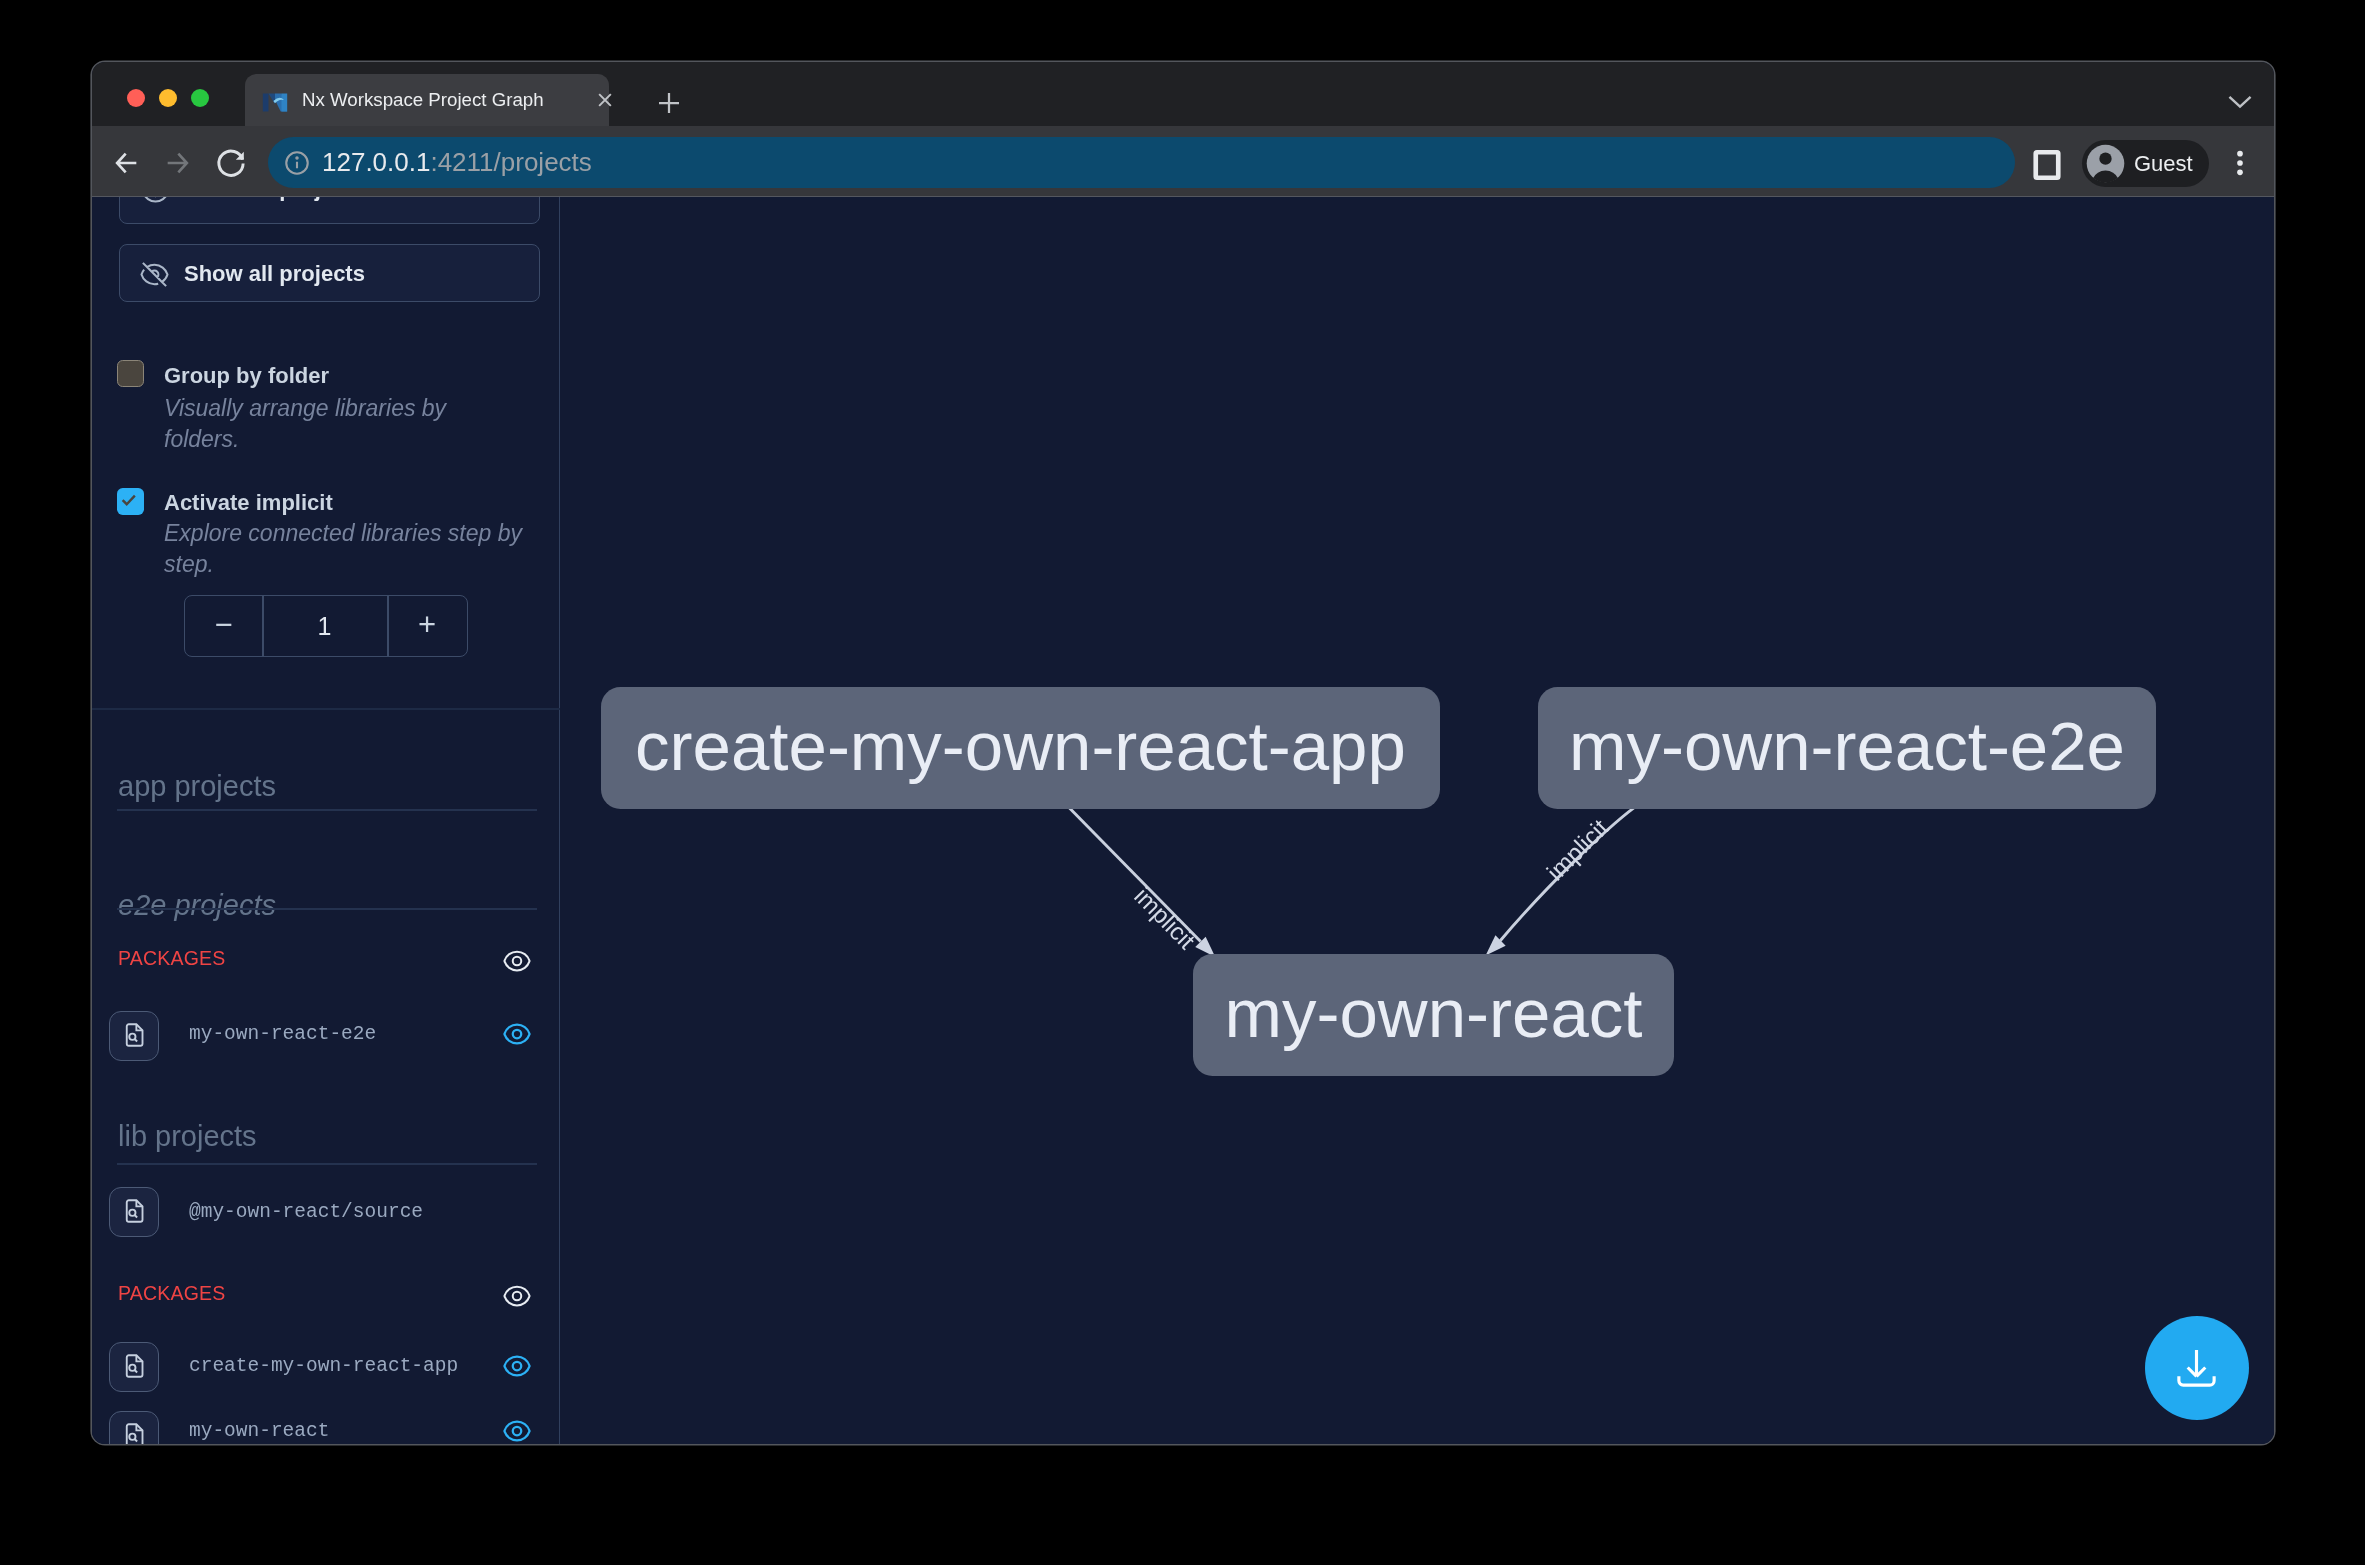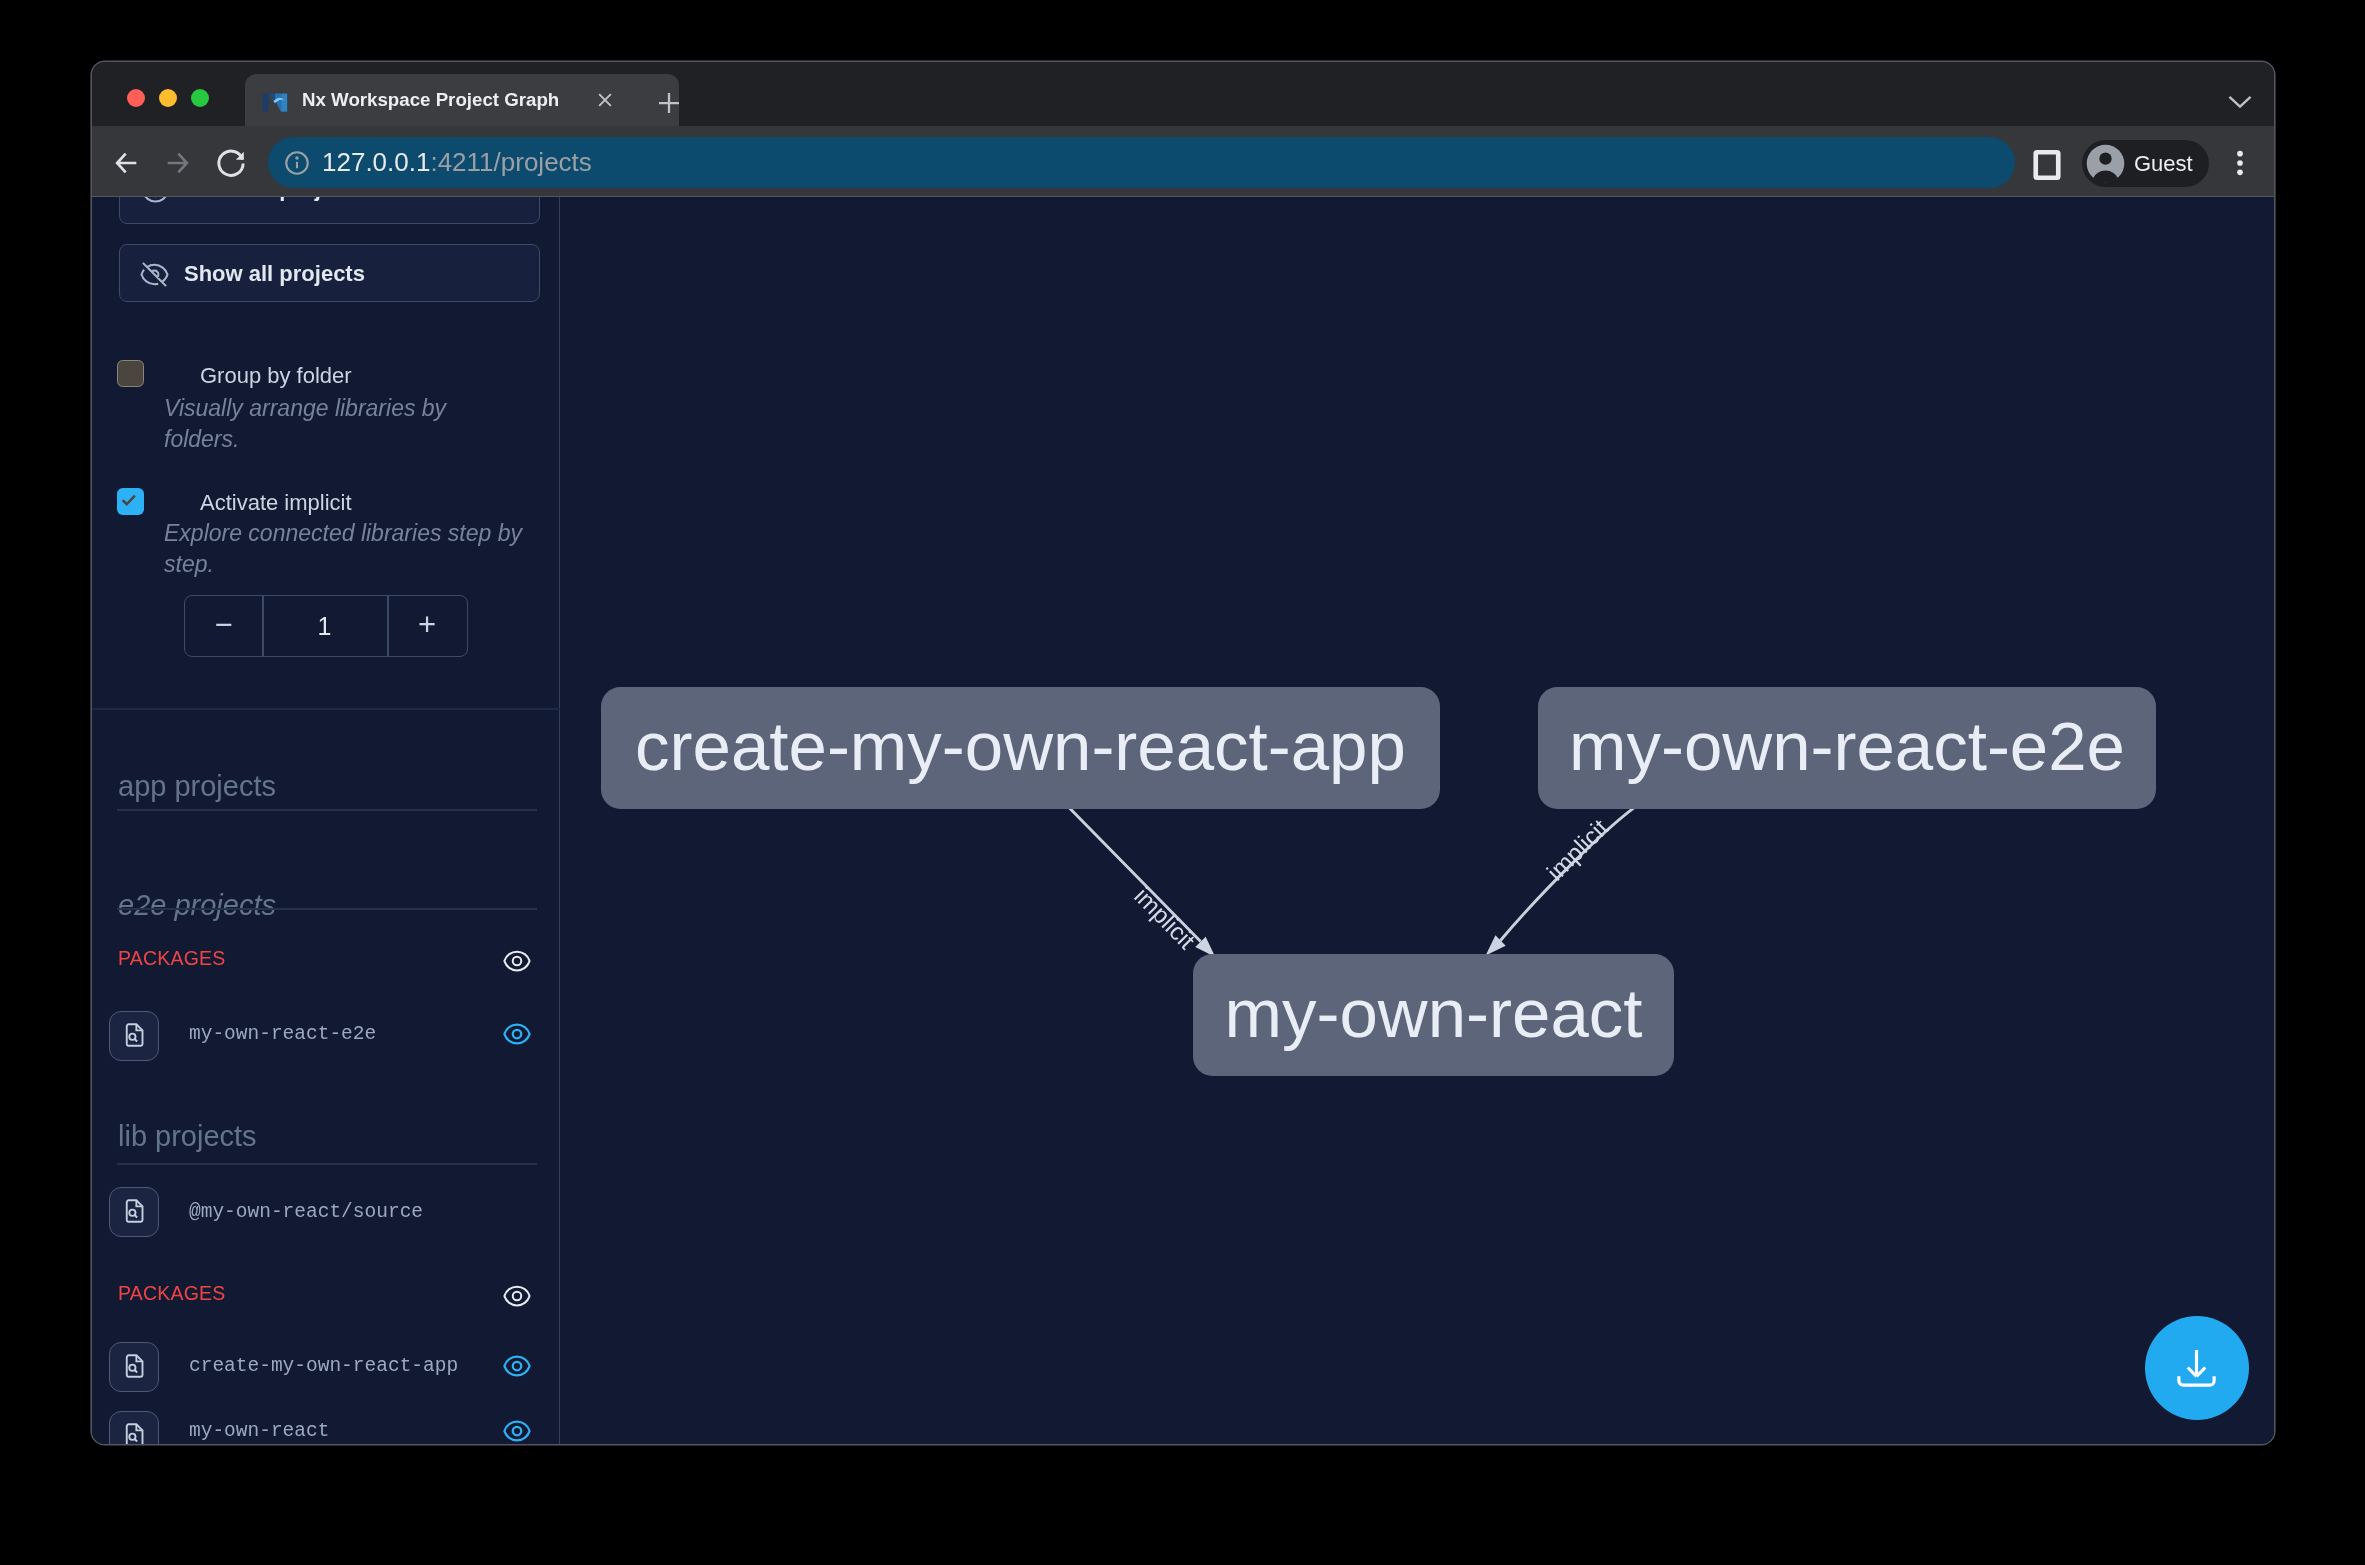--- a/index.html
+++ b/index.html
@@ -5,22 +5,22 @@
   * { box-sizing: border-box; margin: 0; padding: 0; }
   html,body { width:2366px; height:1565px; background:#000; overflow:hidden; }
   body { font-family:"Liberation Sans", sans-serif; position:relative; }
   .abs { position:absolute; }
   .win { position:absolute; left:92px; top:62px; width:2182px; height:1382px;
          border-radius:13px; overflow:hidden; background:#121a33;
          box-shadow:0 0 0 1.6px #53565c; }
   
   .tabbar { position:absolute; left:0; top:0; width:100%; height:64px; background:#202124; z-index:30; }
   .light { position:absolute; top:27px; width:18px; height:18px; border-radius:50%; }
-  .tab { position:absolute; left:153px; top:12px; width:434px; height:52px; background:#3c3d41;
-         border-radius:11.4px 11.4px 0 0;font-weight:bold; }
+  .tab { position:absolute; left:153px; top:12px; width:364px; height:52px; background:#3c3d41;
+         border-radius:11.4px 11.4px 0 0; }
   .tabtitle { position:absolute; left:57px; top:0; height:52px; line-height:52px;
               color:#eceef0; font-size:18.7px; letter-spacing:0px; white-space:nowrap; }
   
   .toolbar { position:absolute; left:0; top:64px; width:100%; height:71px; background:#36373b;
              border-bottom:1.6px solid #54575f; z-index:30; }
   .urlpill { position:absolute; left:176px; top:11.4px; width:1747px; height:51px; background:#0c4a6e;
              border-radius:26px; }
   .urltext { position:absolute; left:54px; top:0; height:51px; line-height:51px; font-size:26px;
              color:#e8eaed; white-space:nowrap; }
   .urltext .dim { color:#9aa0a6; }
@@ -37,21 +37,21 @@
   .sechead { position:absolute; left:26px; color:#64748b; font-size:29px; }
   .hr { position:absolute; background:#24324f; height:1.6px; }
   .pkg { position:absolute; left:26px; color:#ef4444; font-weight:normal; font-size:19.5px; letter-spacing:0.2px; }
   .itemicon { position:absolute; left:17px; width:50px; height:50px; border:1.6px solid #4c5a76;
               border-radius:12px; background:#1b2440; }
   .itemtxt { position:absolute; left:97px; font-family:"Liberation Mono", monospace; font-size:19.5px; color:#9aa9c0; white-space:nowrap; }
   .node { position:absolute; height:122px; background:#5c6579; border-radius:19.5px;
           color:#e9edf5; font-size:69px; text-align:center; line-height:119px; white-space:nowrap; }
   .dl { position:absolute; left:1585px; top:1119px; width:104px; height:104px; border-radius:50%;
         background:#22aaf1; }
-  .cklabel { position:absolute; left:72px; color:#cbd5e1; font-weight:normal; font-size:22px;margin-left:36px; }
+  .cklabel { position:absolute; left:72px; color:#cbd5e1; font-weight:bold; font-size:22px; }
   .ckdesc { position:absolute; left:72px; color:#77839d; font-size:23px; line-height:31px;font-style:italic; }
   .ckbox { position:absolute; left:25px; width:27px; height:27px; border-radius:5.7px; }
 </style>
 </head>
 <body>
 <div class="win">
 
   <div class="content">
     <div class="sidebar">
 

